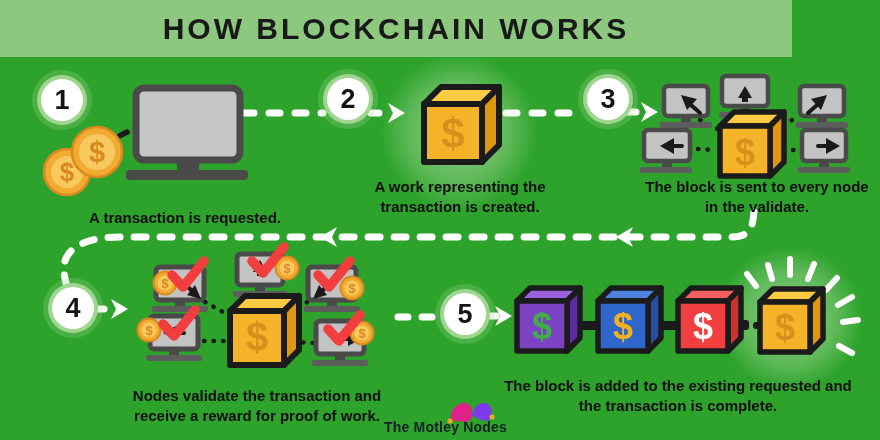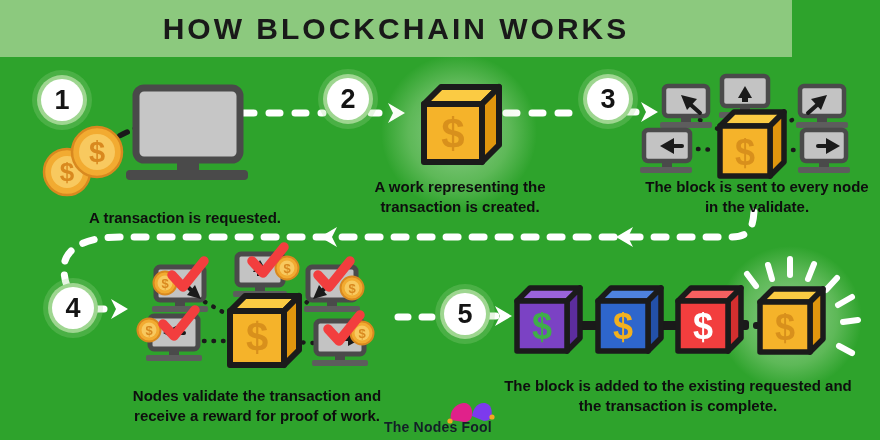--- a/index.html
+++ b/index.html
@@ -321,16 +321,16 @@
   <div class="caption caption-4">Nodes validate the transaction and receive a reward for proof of work.</div>
   <div class="caption caption-5">The block is added to the existing requested and the transaction is complete.</div>
 
   <div class="logo">
     <svg class="logo-hat" width="52" height="24" viewBox="0 0 52 24">
       <path d="M7,20 C5,12 11,4 19,3 C26,2 29,9 28,16 C27,20 24,22 20,22 Z" fill="#E0218A"></path>
       <path d="M28,16 C29,8 34,2 41,3 C47,4 49,11 47,17 C46,20 43,21 40,21 Z" fill="#7C3AED"></path>
       <circle cx="6" cy="21" r="2.6" fill="#F5A623"></circle>
       <circle cx="48" cy="17" r="2.6" fill="#F5A623"></circle>
     </svg>
-    <div class="logo-text">The Nodes Fool</div>
+    <div class="logo-text">The Motley Nodes</div>
   </div>
 
 </div>
 
 </body></html>

